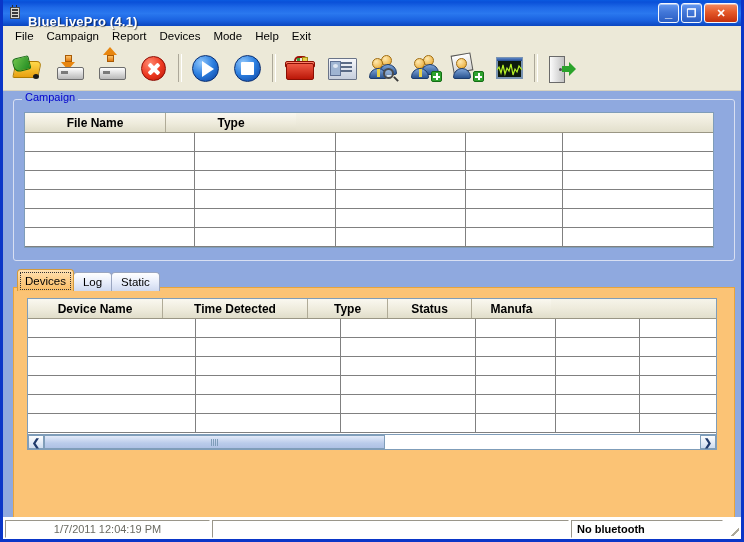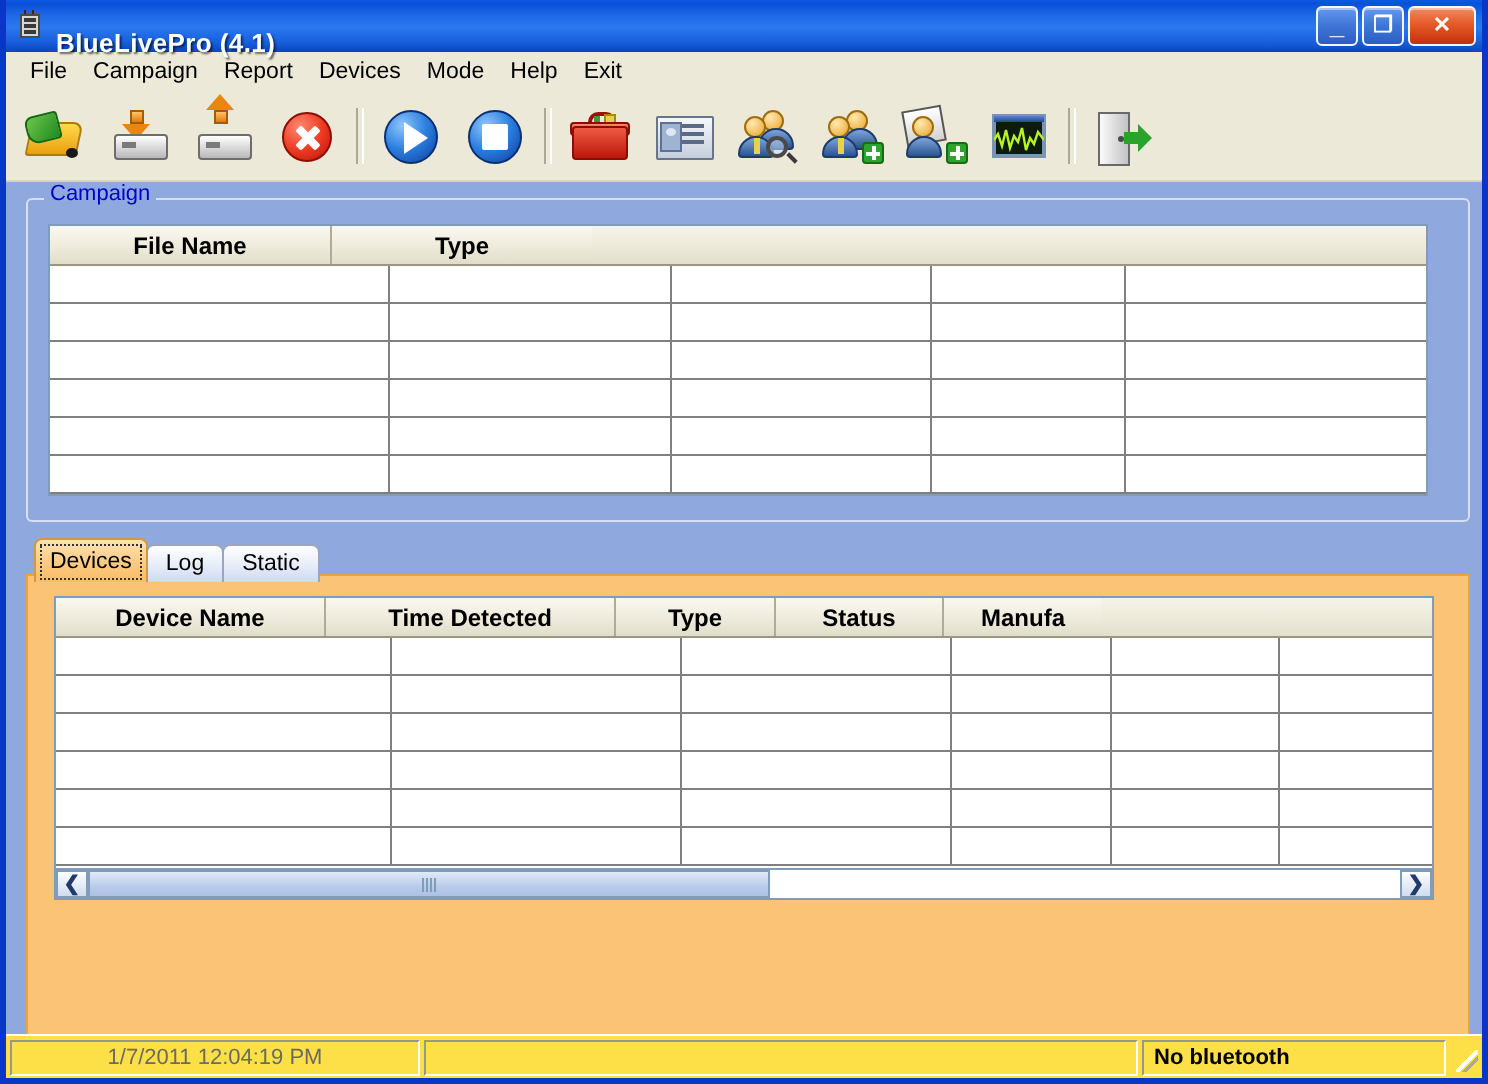--- a/index.html
+++ b/index.html
@@ -602,21 +602,21 @@
   .clearlabel {
     font-size: 12px;
     font-weight: bold;
     color: #00207a;
     white-space: nowrap;
   }
 
   
   .statusbar {
     height: 22px;
-    background: #fde047;
+    background: #ffffff;
     display: flex;
     align-items: stretch;
     flex: none;
     padding: 2px 0 1px 2px;
     box-sizing: border-box;
     border-top: 1px solid #ffffff;
   }
   .sbpanel {
     border: 1px solid #aca899;
     border-top-color: #9a968a;

